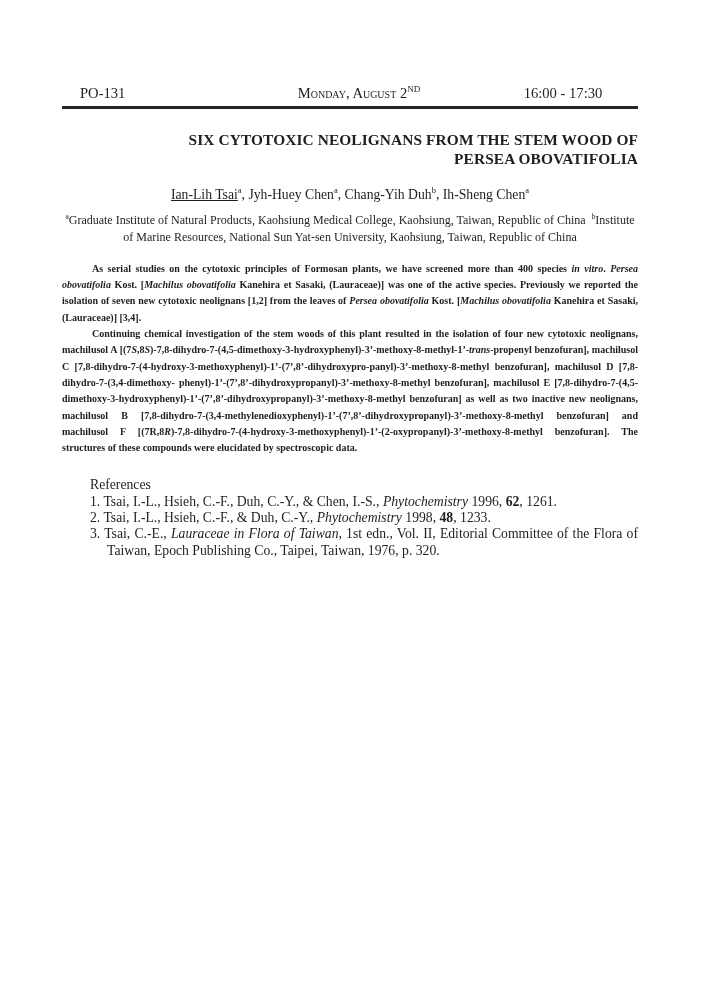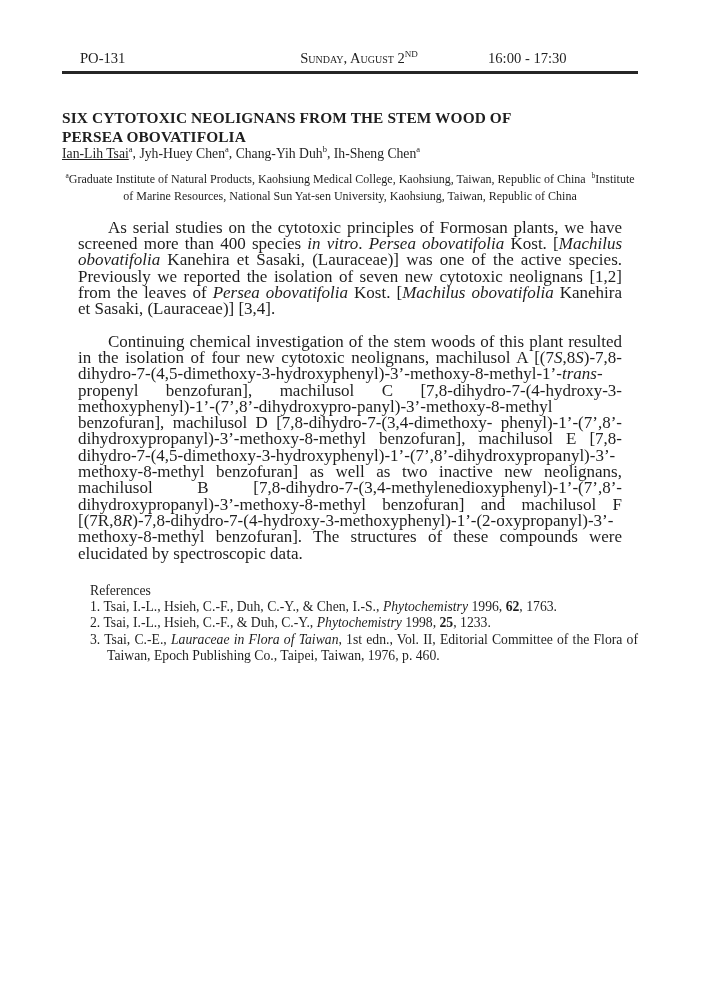--- a/index.html
+++ b/index.html
@@ -11,36 +11,36 @@
   }
   .page { position: relative; width: 704px; height: 996px; background: #ffffff; }
   .content { position: absolute; left: 62px; top: 50px; width: 576px; }
 
   .header {
     display: flex; align-items: baseline;
     font-size: 14.6px; line-height: 16px;
   }
   .h-left  { width: 150px; padding-left: 18px; text-align: left; }
   .h-center{ flex: 1; text-align: center; }
-  .h-right { width: 150px; text-align: left; }
+  .h-right { width: 150px; text-align: center; margin-top: 35px; }
 
   .rule { margin-top: 5px; border-bottom: 3px solid #262626; }
 
   .title {
-    margin-top: 34px; text-align: left;
+    margin-top: 21px; text-align: right;
     font-weight: bold; font-size: 15.4px; line-height: 19px;
     letter-spacing: 0.1px;
   }
 
-  .authors { text-align: left; font-size: 13.7px; line-height: 16.3px; }
+  .authors { margin-top: 19px; text-align: center; font-size: 13.7px; line-height: 16.3px; }
   .affiliations { margin-top: 9px; text-align: center; font-size: 12px; line-height: 16.3px; }
 
   .para {
-    margin: 16px; font-size: 17px; line-height: 16.3px;
-    text-align: justify; text-indent: 30px;
+    margin: 0; font-size: 10px; line-height: 16.3px;
+    text-align: justify; text-indent: 30px; font-weight: bold;
   }
   .para.first { margin-top: 16px; }
 
   .refs { margin-top: 21px; font-size: 13.7px; line-height: 16.3px; margin-left: 28px; }
   .refs-heading { margin-bottom: 0; }
   .ref-item { padding-left: 17px; text-indent: -17px; text-align: justify; }
 
   .seg-i { font-style: italic; }
   .seg-b { font-weight: bold; }
   .seg-u { text-decoration: underline; }
@@ -48,21 +48,21 @@
   .seg-sup { vertical-align: super; font-size: 0.62em; line-height: 0; }
 </style>
 </head>
 <body>
 
 <div class="page">
   <div class="content">
 
     <div class="header">
       <span class="h-left">PO-131</span>
-      <span class="h-center"><span class="seg-sc">Sunday, August 2</span><span class="seg-sup">ND</span></span>
+      <span class="h-center"><span class="seg-sc">Monday, August 2</span><span class="seg-sup">ND</span></span>
       <span class="h-right">16:00 - 17:30</span>
     </div>
 
     <div class="rule"></div>
 
     <div class="title">
       <div>SIX CYTOTOXIC NEOLIGNANS FROM THE STEM WOOD OF</div>
       <div>PERSEA OBOVATIFOLIA</div>
     </div>
 
@@ -71,26 +71,26 @@
     <div class="affiliations"><span class="seg-sup">a</span><span>Graduate Institute of Natural Products, Kaohsiung Medical College, Kaohsiung, Taiwan, Republic of China&nbsp; </span><span class="seg-sup">b</span><span>Institute of Marine Resources, National Sun Yat-sen University, Kaohsiung, Taiwan, Republic of China</span></div>
 
     <p class="para first"><span>As serial studies on the cytotoxic principles of Formosan plants, we have screened more than 400 species </span><span class="seg-i">in vitro</span><span>. </span><span class="seg-i">Persea obovatifolia</span><span> Kost. [</span><span class="seg-i">Machilus obovatifolia</span><span> Kanehira et Sasaki, (Lauraceae)] was one of the active species. Previously we reported the isolation of seven new cytotoxic neolignans [1,2] from the leaves of </span><span class="seg-i">Persea obovatifolia</span><span> Kost. [</span><span class="seg-i">Machilus obovatifolia</span><span> Kanehira et Sasaki, (Lauraceae)] [3,4].</span></p>
     <p class="para"><span>Continuing chemical investigation of the stem woods of this plant resulted in the isolation of four new cytotoxic neolignans, machilusol A [(7</span><span class="seg-i">S</span><span>,8</span><span class="seg-i">S</span><span>)-7,8-dihydro-7-(4,5-dimethoxy-3-hydroxyphenyl)-3’-methoxy-8-methyl-1’-</span><span class="seg-i">trans</span><span>-propenyl benzofuran], machilusol C [7,8-dihydro-7-(4-hydroxy-3-methoxyphenyl)-1’-(7’,8’-dihydroxypro-panyl)-3’-methoxy-8-methyl benzofuran], machilusol D [7,8-dihydro-7-(3,4-dimethoxy- phenyl)-1’-(7’,8’-dihydroxypropanyl)-3’-methoxy-8-methyl benzofuran], machilusol E [7,8-dihydro-7-(4,5-dimethoxy-3-hydroxyphenyl)-1’-(7’,8’-dihydroxypropanyl)-3’-methoxy-8-methyl benzofuran] as well as two inactive new neolignans, machilusol B [7,8-dihydro-7-(3,4-methylenedioxyphenyl)-1’-(7’,8’-dihydroxypropanyl)-3’-methoxy-8-methyl benzofuran] and machilusol F [(7R,8</span><span class="seg-i">R</span><span>)-7,8-dihydro-7-(4-hydroxy-3-methoxyphenyl)-1’-(2-oxypropanyl)-3’-methoxy-8-methyl benzofuran]. The structures of these compounds were elucidated by spectroscopic data.</span></p>
 
     <div class="refs">
       <div class="refs-heading">References</div>
 
       <div class="ref-item">
         <span class="ref-num">1.</span>
-        <span class="ref-body"><span>Tsai, I.-L., Hsieh, C.-F., Duh, C.-Y., &amp; Chen, I.-S., </span><span class="seg-i">Phytochemistry</span><span> 1996, </span><span class="seg-b">62</span><span>, 1763.</span></span>
+        <span class="ref-body"><span>Tsai, I.-L., Hsieh, C.-F., Duh, C.-Y., &amp; Chen, I.-S., </span><span class="seg-i">Phytochemistry</span><span> 1996, </span><span class="seg-b">62</span><span>, 1261.</span></span>
       </div>
       <div class="ref-item">
         <span class="ref-num">2.</span>
-        <span class="ref-body"><span>Tsai, I.-L., Hsieh, C.-F., &amp; Duh, C.-Y., </span><span class="seg-i">Phytochemistry</span><span> 1998, </span><span class="seg-b">25</span><span>, 1233.</span></span>
+        <span class="ref-body"><span>Tsai, I.-L., Hsieh, C.-F., &amp; Duh, C.-Y., </span><span class="seg-i">Phytochemistry</span><span> 1998, </span><span class="seg-b">48</span><span>, 1233.</span></span>
       </div>
       <div class="ref-item">
         <span class="ref-num">3.</span>
-        <span class="ref-body"><span>Tsai, C.-E., </span><span class="seg-i">Lauraceae in Flora of Taiwan</span><span>, 1st edn., Vol. II, Editorial Committee of the Flora of Taiwan, Epoch Publishing Co., Taipei, Taiwan, 1976, p. 460.</span></span>
+        <span class="ref-body"><span>Tsai, C.-E., </span><span class="seg-i">Lauraceae in Flora of Taiwan</span><span>, 1st edn., Vol. II, Editorial Committee of the Flora of Taiwan, Epoch Publishing Co., Taipei, Taiwan, 1976, p. 320.</span></span>
       </div>
     </div>
 
   </div>
 </div>
 
 </body></html>

